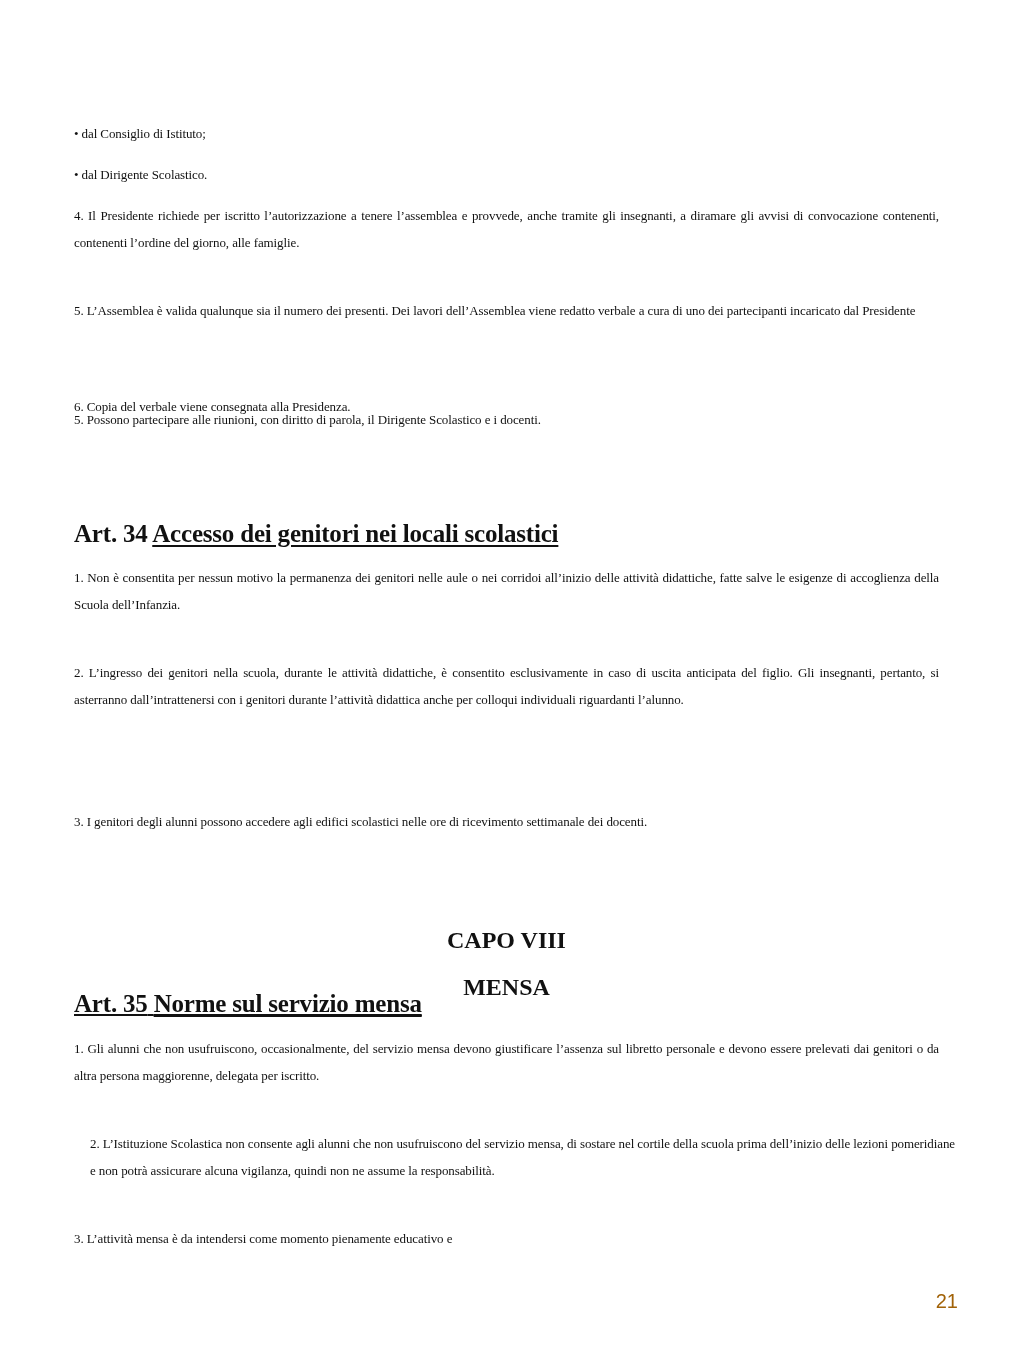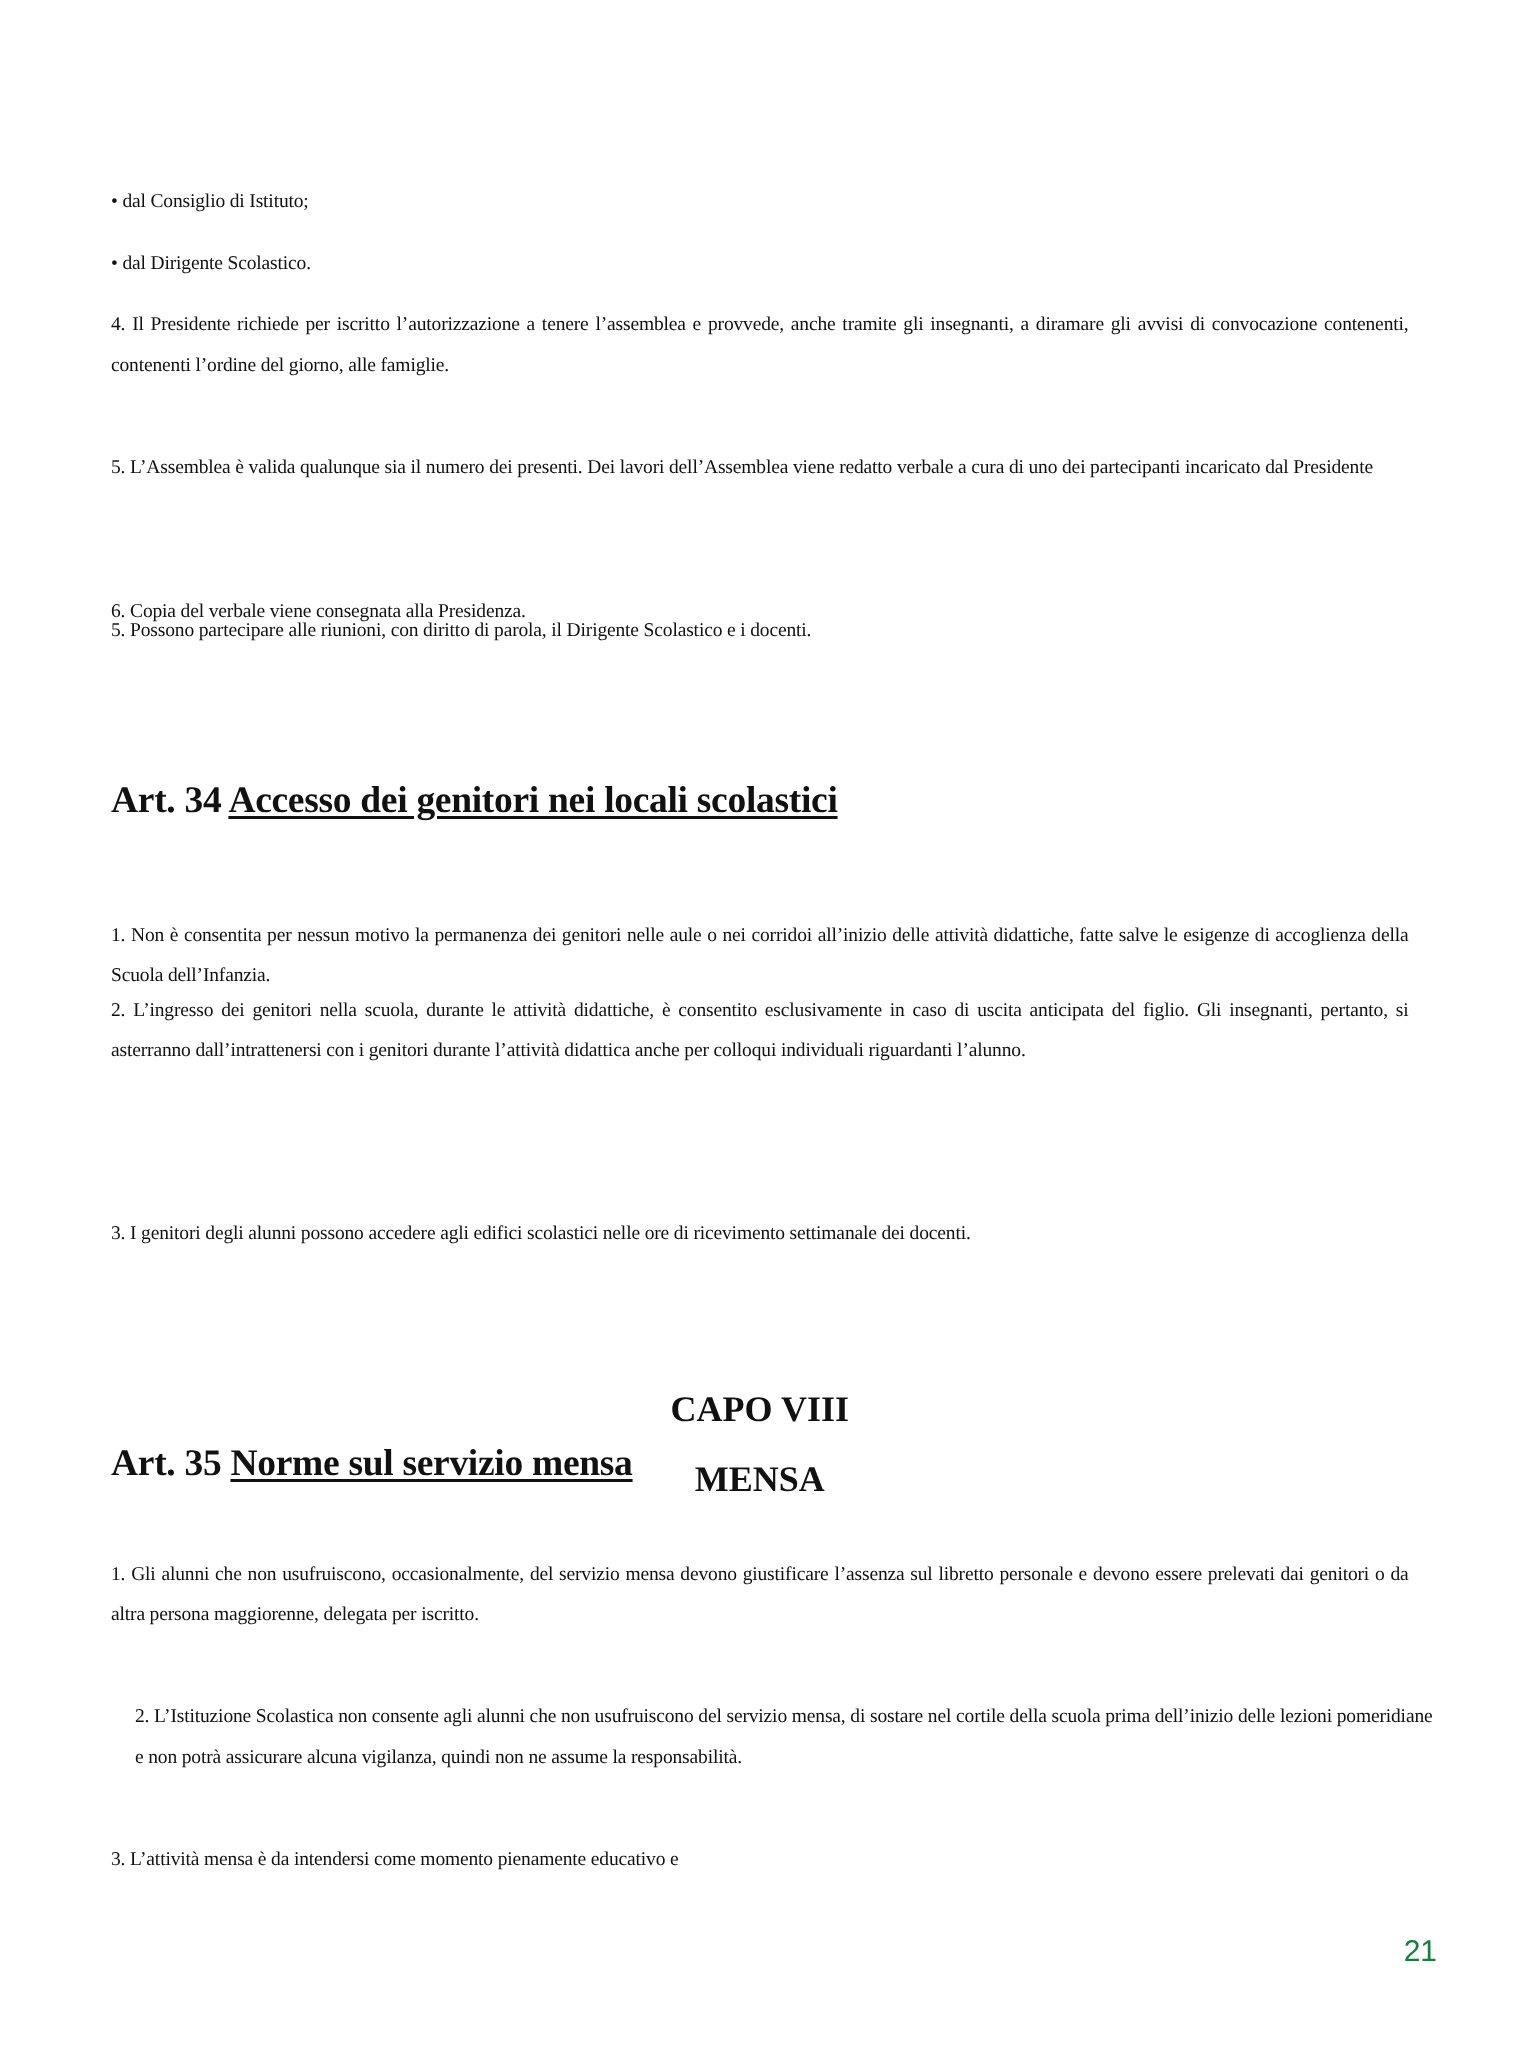--- a/index.html
+++ b/index.html
@@ -18,49 +18,49 @@
       line-height: 30px; letter-spacing: -0.2px;
     }
     .heading .u { text-decoration: underline; text-decoration-thickness: 2px; text-underline-offset: 3px; margin-top: 37px; }
     .center {
       position: absolute; left: 74px; width: 865px; text-align: center;
       font-weight: bold; font-size: 24px; line-height: 30px; margin-top: 30px;
     }
     .pagenum {
       position: absolute; right: 66px; top: 1290px;
       font-family: "Liberation Sans", "DejaVu Sans", sans-serif;
-      font-size: 20px; color: #15803d;
+      font-size: 20px; color: #a16207;
     }
   </style>
 </head>
 <body>
 
 <div>
 
   <p class="p blk" style="top:120px;">• dal Consiglio di Istituto;</p>
   <p class="p blk" style="top:161px;">• dal Dirigente Scolastico.</p>
 
   <p class="p blk" style="top:202px;">4. Il Presidente richiede per iscritto l’autorizzazione a tenere l’assemblea e provvede, anche tramite gli insegnanti, a diramare gli avvisi di convocazione contenenti, contenenti l’ordine del giorno, alle famiglie.</p>
   <p class="p blk" style="top:297px;">5. L’Assemblea è valida qualunque sia il numero dei presenti. Dei lavori dell’Assemblea viene redatto verbale a cura di uno dei partecipanti incaricato dal Presidente</p>
   <p class="p blk" style="top:365px;margin-top:28px;">6. Copia del verbale viene consegnata alla Presidenza.</p>
   <p class="p blk" style="top:406px;">5. Possono partecipare alle riunioni, con diritto di parola, il Dirigente Scolastico e i docenti.</p>
 
   <div class="heading" style="top:519px;">
     <span>Art. 34</span>
     <span class="u">Accesso dei genitori nei locali scolastici</span>
   </div>
 
-  <p class="p blk" style="top:564px;margin-top:45px;">1. Non è consentita per nessun motivo la permanenza dei genitori nelle aule o nei corridoi all’inizio delle attività didattiche, fatte salve le esigenze di accoglienza della Scuola dell’Infanzia.</p>
+  <p class="p blk" style="top:564px;">1. Non è consentita per nessun motivo la permanenza dei genitori nelle aule o nei corridoi all’inizio delle attività didattiche, fatte salve le esigenze di accoglienza della Scuola dell’Infanzia.</p>
   <p class="p blk" style="top:659px;">2. L’ingresso dei genitori nella scuola, durante le attività didattiche, è consentito esclusivamente in caso di uscita anticipata del figlio. Gli insegnanti, pertanto, si asterranno dall’intrattenersi con i genitori durante l’attività didattica anche per colloqui individuali riguardanti l’alunno.</p>
   <p class="p blk" style="top:808px;">3. I genitori degli alunni possono accedere agli edifici scolastici nelle ore di ricevimento settimanale dei docenti.</p>
 
   <div class="center" style="top:895px;">CAPO VIII</div>
   <div class="center" style="top:942px;">MENSA</div>
 
-  <div class="heading" style="top:961px;">
+  <div class="heading" style="top:989px;text-decoration:underline;">
     <span>Art. 35</span>
     <span class="u">Norme sul servizio mensa</span>
   </div>
 
   <p class="p blk" style="top:1035px;">1. Gli alunni che non usufruiscono, occasionalmente, del servizio mensa devono giustificare l’assenza sul libretto personale e devono essere prelevati dai genitori o da altra persona maggiorenne, delegata per iscritto.</p>
   <p class="p blk" style="top:1130px;margin-left:16px;">2. L’Istituzione Scolastica non consente agli alunni che non usufruiscono del servizio mensa, di sostare nel cortile della scuola prima dell’inizio delle lezioni pomeridiane e non potrà assicurare alcuna vigilanza, quindi non ne assume la responsabilità.</p>
   <p class="p blk" style="top:1225px;">3. L’attività mensa è da intendersi come momento pienamente educativo e</p>
 
   <div class="pagenum">21</div>
 </div>

